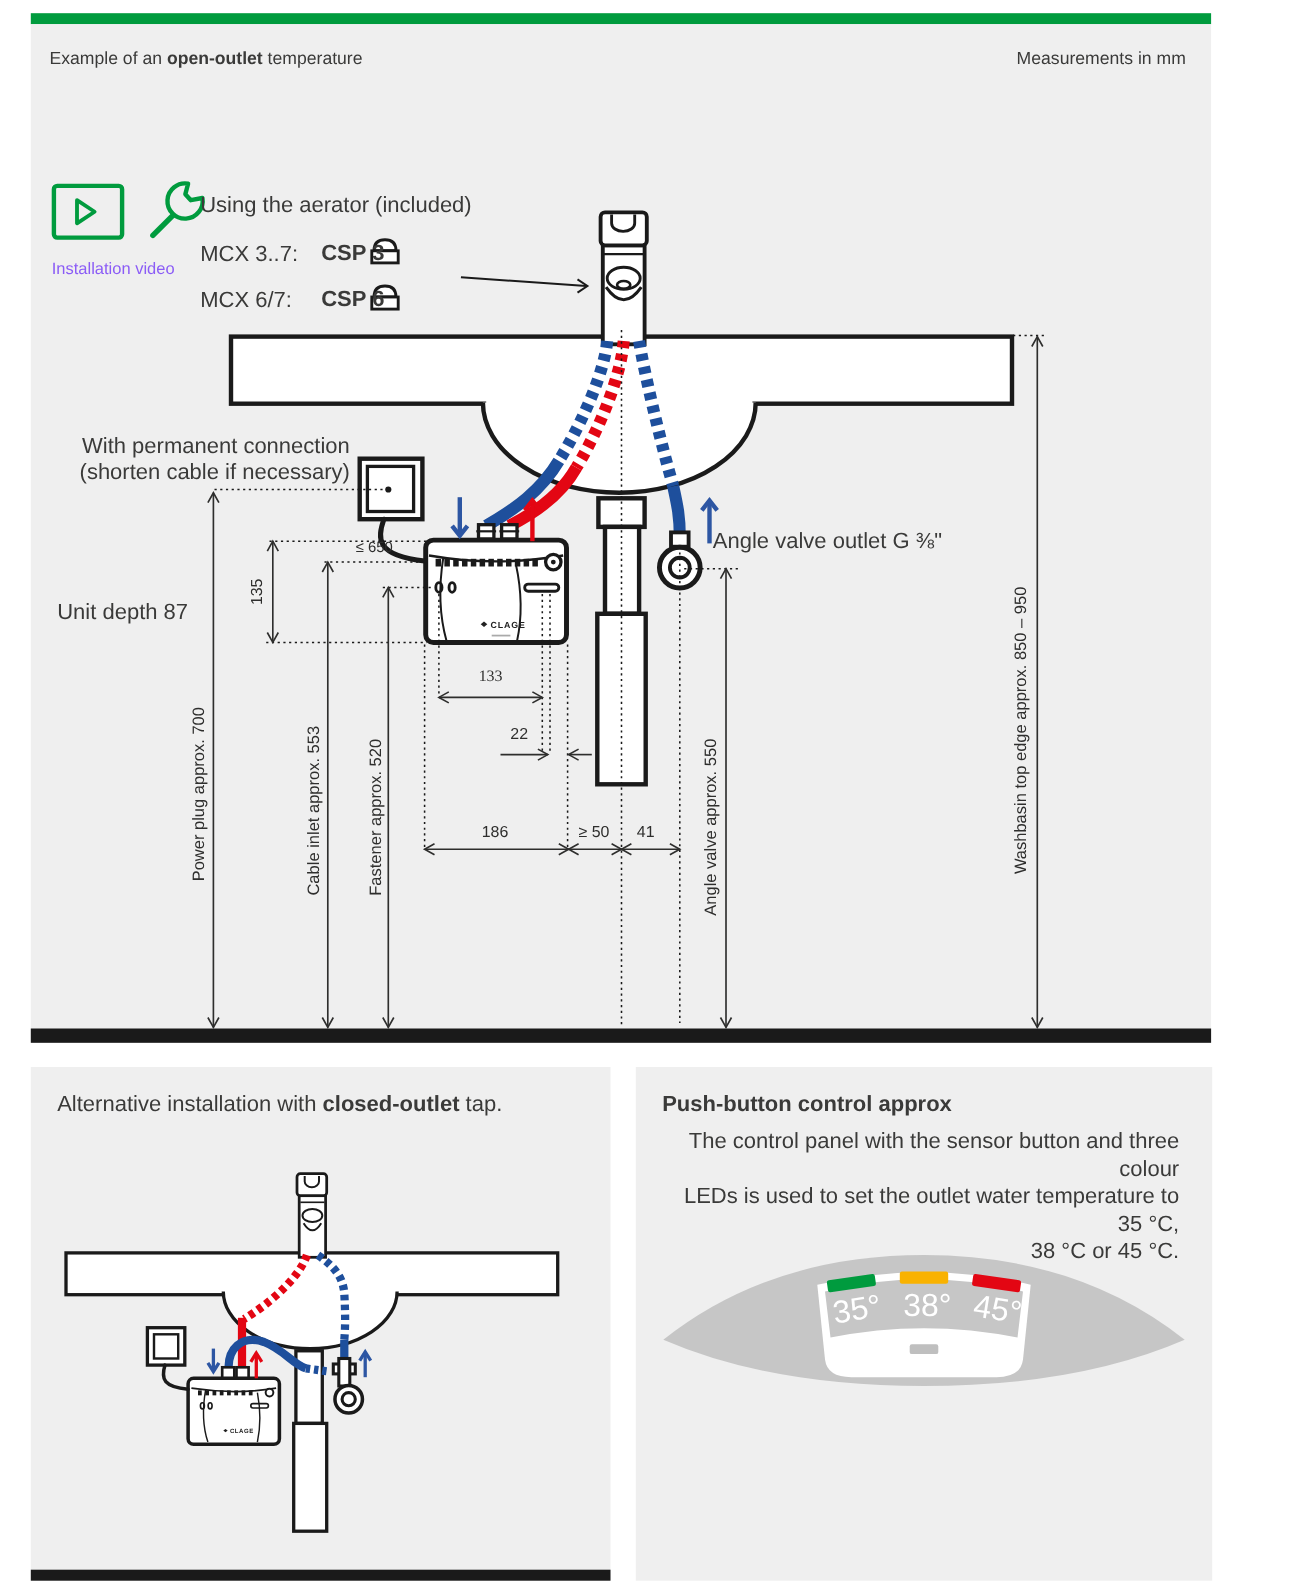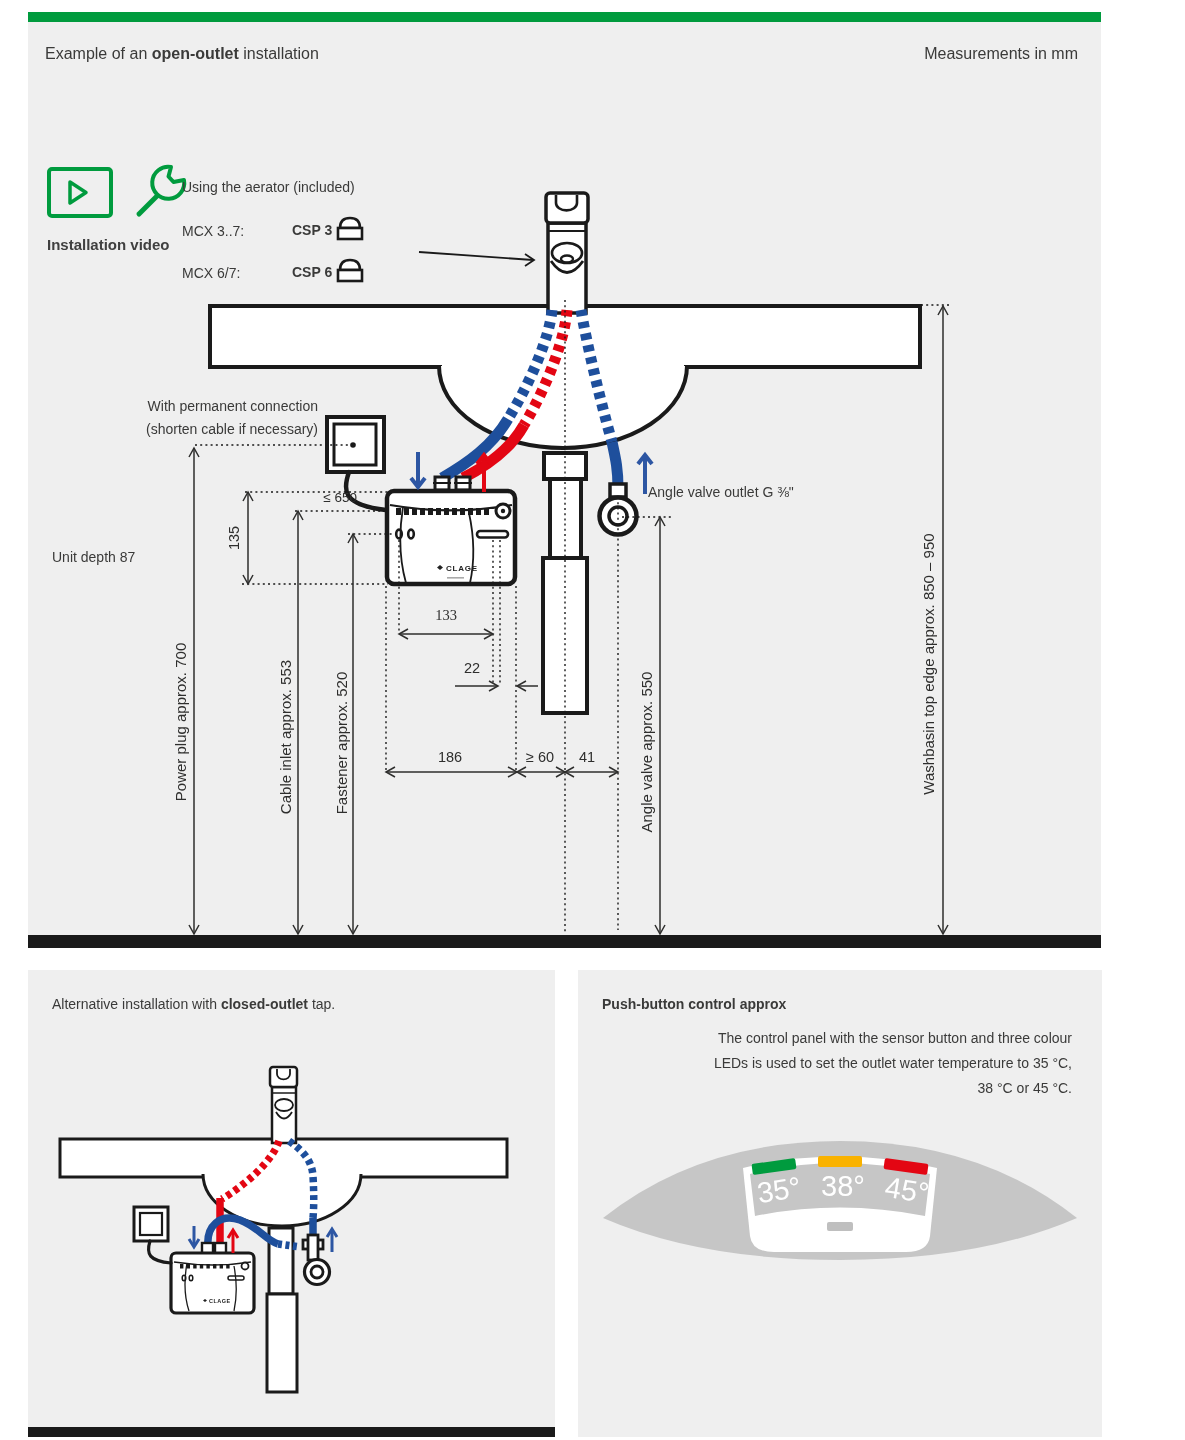--- a/index.html
+++ b/index.html
@@ -1,23 +1,23 @@
 <!DOCTYPE html>
 <html><head>
 <meta charset="utf-8">
 <style>
   html,body{margin:0;padding:0;background:#fff;}
   .page{position:relative;width:1185px;height:1440px;background:#fff;
         font-family:"Liberation Sans", sans-serif;color:#3a3a39;overflow:hidden;}
   .panel{position:absolute;background:#efefef;}
   .greenbar{position:absolute;background:#009b3e;}
   .floor{position:absolute;background:#1a1a1a;}
-  .txt{position:absolute;font-size:14px;line-height:22px;white-space:pre-line;}
+  .txt{position:absolute;font-size:20px;line-height:22px;white-space:pre-line;}
   .b{font-weight:bold;}
-  .green{color:#404040;font-weight:bold;}
+  .green{color:#8b5cf6;font-weight:normal;}
   .right{text-align:right;}
   .dim{position:absolute;font-size:14.5px;color:#2e2e2d;text-align:center;}
   .vlabel{position:absolute;width:300px;height:20px;font-size:15px;color:#2e2e2d;
           text-align:center;white-space:nowrap;transform:rotate(-90deg);}
   svg.overlay{position:absolute;left:0;top:0;pointer-events:none;}
   svg text{font-family:"Liberation Sans", sans-serif;}
 </style>
 </head>
 <body>
 
@@ -280,21 +280,21 @@
       <rect x="152" y="43" width="44" height="11" rx="2" fill="#009b3e" transform="rotate(-8 174 48.5)"></rect>
       <rect x="218" y="38" width="44" height="11" rx="2" fill="#f9b200"></rect>
       <rect x="284" y="43" width="44" height="11" rx="2" fill="#e30613" transform="rotate(8 306 48.5)"></rect>
       <text x="179" y="82" font-size="29" fill="#fff" text-anchor="middle" transform="rotate(-9 179 72)">35°</text>
       <text x="243" y="78" font-size="29" fill="#fff" text-anchor="middle">38°</text>
       <text x="307" y="82" font-size="29" fill="#fff" text-anchor="middle" transform="rotate(9 307 72)">45°</text>
       <rect x="227" y="104" width="26" height="9" rx="2" fill="#bfbfbf"></rect>
     </g>
   </svg>
 
-  <div class="txt" style="left:45px;top:43px;font-size:16px;"><span>Example of an </span><span class="b">open-outlet</span><span> installation</span></div>
+  <div class="txt" style="left:45px;top:43px;font-size:16px;"><span>Example of an </span><span class="b">open-outlet</span><span> temperature</span></div>
 
 
   <div class="txt" style="right:107px;top:43px;font-size:16px;">Measurements in mm</div>
 
   <div class="txt green" style="left:47px;top:234px;font-size:15px;">Installation video</div>
 
   <div class="txt" style="left:182px;top:176px;">Using the aerator (included)</div>
   <div class="txt" style="left:182px;top:220px;">MCX 3..7:</div>
   <div class="txt b" style="left:292px;top:219px;">CSP 3</div>
   <div class="txt" style="left:182px;top:262px;">MCX 6/7:</div>
@@ -306,21 +306,21 @@
   <div class="txt" style="left:52px;top:546px;">Unit depth 87</div>
 
   <div class="txt" style="left:648px;top:481px;">Angle valve outlet G ⅜"</div>
 
   <div class="dim" style="left:297px;top:490px;width:60px;text-align:right;font-size:13.5px;">≤ 650</div>
 
   <div class="dim" style="left:184px;top:530px;width:100px;transform:rotate(-90deg);">135</div>
   <div class="dim" style="left:416px;top:607px;width:60px;font-family:Liberation Serif, serif;">133</div>
   <div class="dim" style="left:452px;top:660px;width:40px;">22</div>
   <div class="dim" style="left:422px;top:749px;width:56px;">186</div>
-  <div class="dim" style="left:512px;top:749px;width:56px;">≥ 60</div>
+  <div class="dim" style="left:512px;top:749px;width:56px;">≥ 50</div>
   <div class="dim" style="left:559px;top:749px;width:56px;">41</div>
 
   <div class="vlabel" style="left:32px;top:712px;">Power plug approx. 700</div>
   <div class="vlabel" style="left:137px;top:727px;">Cable inlet approx. 553</div>
   <div class="vlabel" style="left:193px;top:733px;">Fastener approx. 520</div>
   <div class="vlabel" style="left:498px;top:742px;">Angle valve approx. 550</div>
   <div class="vlabel" style="left:780px;top:654px;">Washbasin top edge approx. 850 – 950</div>
 
   <div class="txt" style="left:52px;top:993px;"><span>Alternative installation with </span><span class="b">closed-outlet</span><span> tap.</span></div>
 

